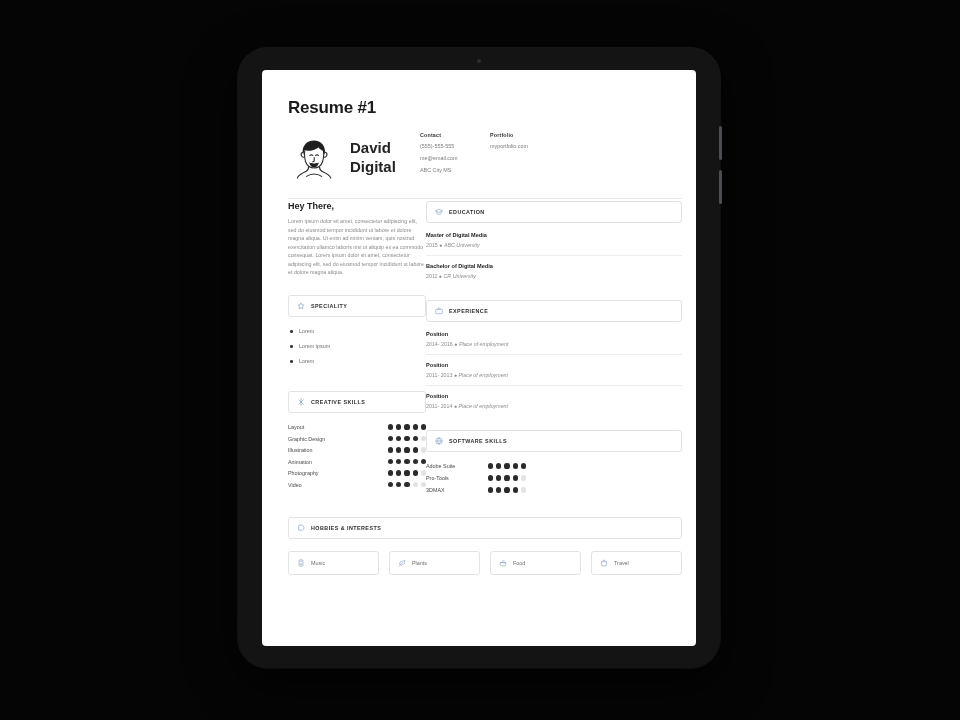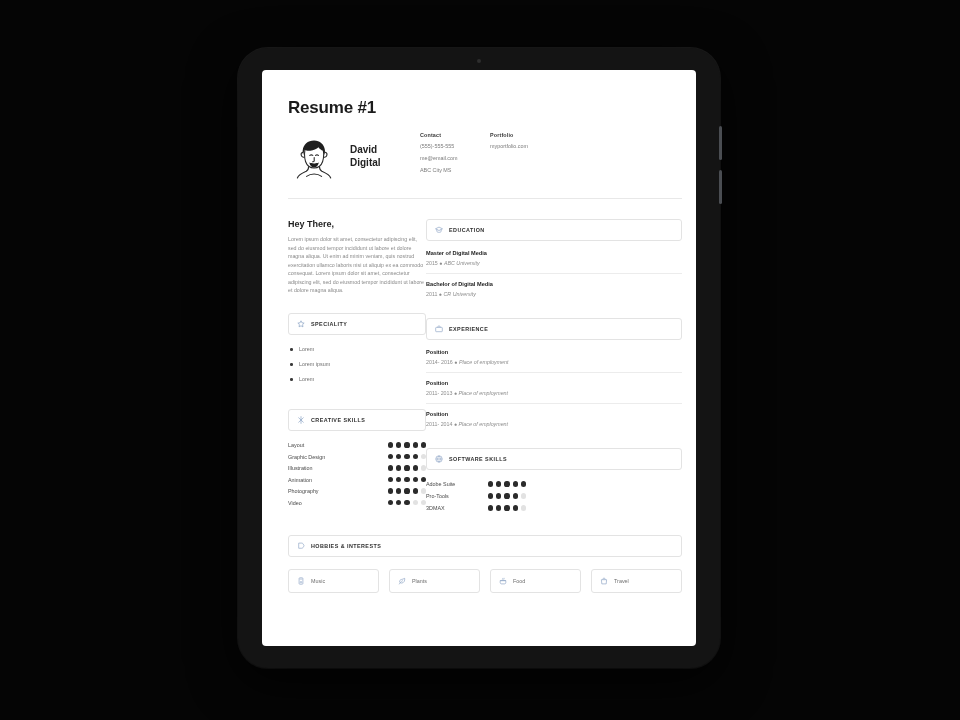--- a/index.html
+++ b/index.html
@@ -98,21 +98,21 @@
   .avatar {
     width: 52px;
     height: 52px;
     flex: 0 0 52px;
     margin-top: 2px;
   }
   .name-block {
     margin-left: 10px;
     width: 66px;
     flex: 0 0 66px;
-    font-size: 10px;
+    font-size: 15px;
     font-weight: bold;
     line-height: 1.28;
     color: #232323;
     align-self: center;
   }
   .contact-col {
     flex: 0 0 70px;
     margin-left: 4px;
     margin-top: 2px;
   }
@@ -131,21 +131,21 @@
     font-size: 5.4px;
     color: #7b7b7b;
     line-height: 1.1;
     margin-bottom: 6px;
   }
 
   
   .body-cols {
     display: flex;
     gap: 0;
-    margin-top: 20px;
+    margin-top: 2px;
   }
   .col-left { flex: 0 0 138px; }
   .col-right { flex: 1 1 auto; }
 
   
   .intro-title {
     font-size: 9px;
     font-weight: bold;
     color: #1f1f1f;
     margin: 0 0 6px 0;

